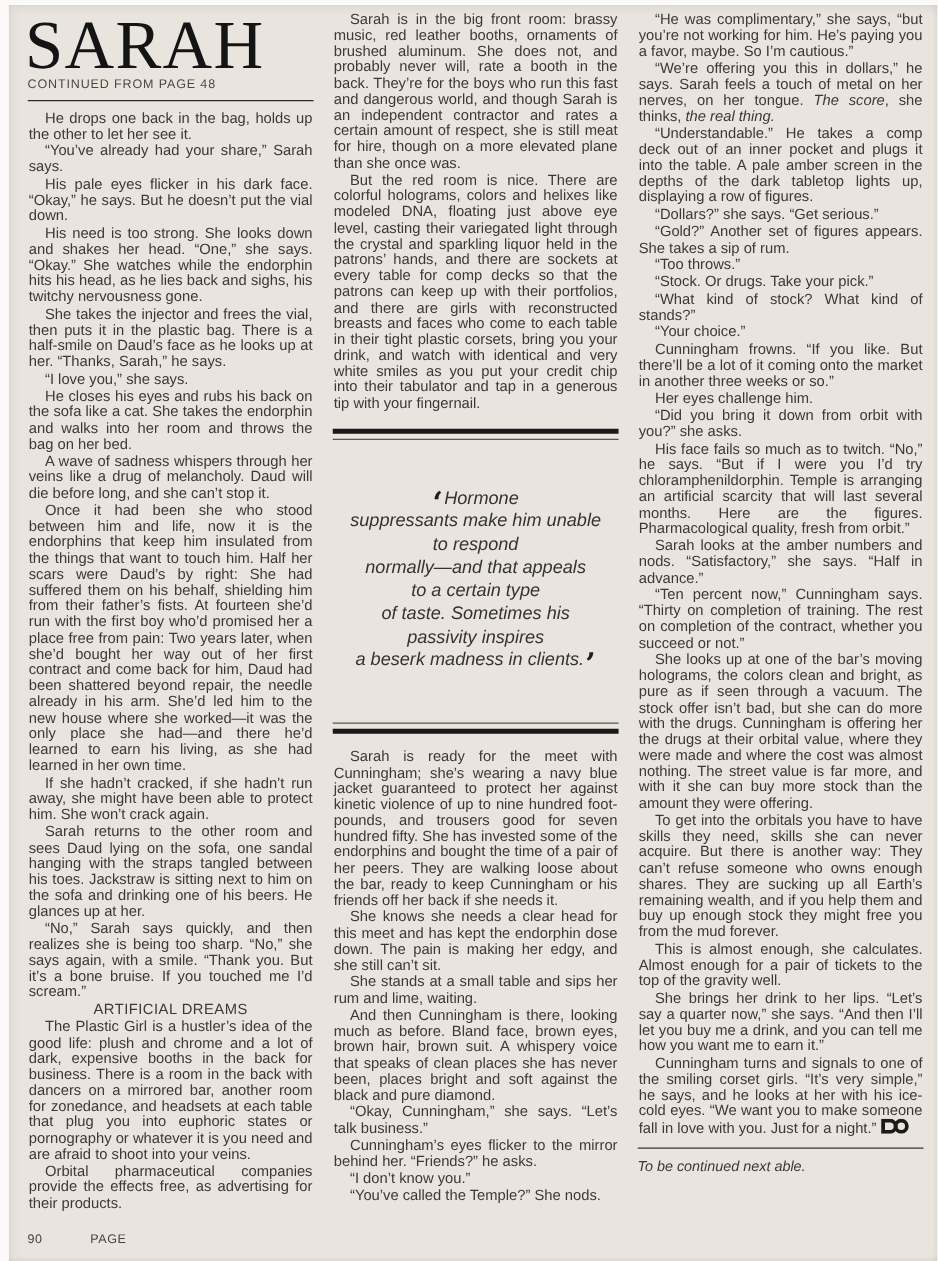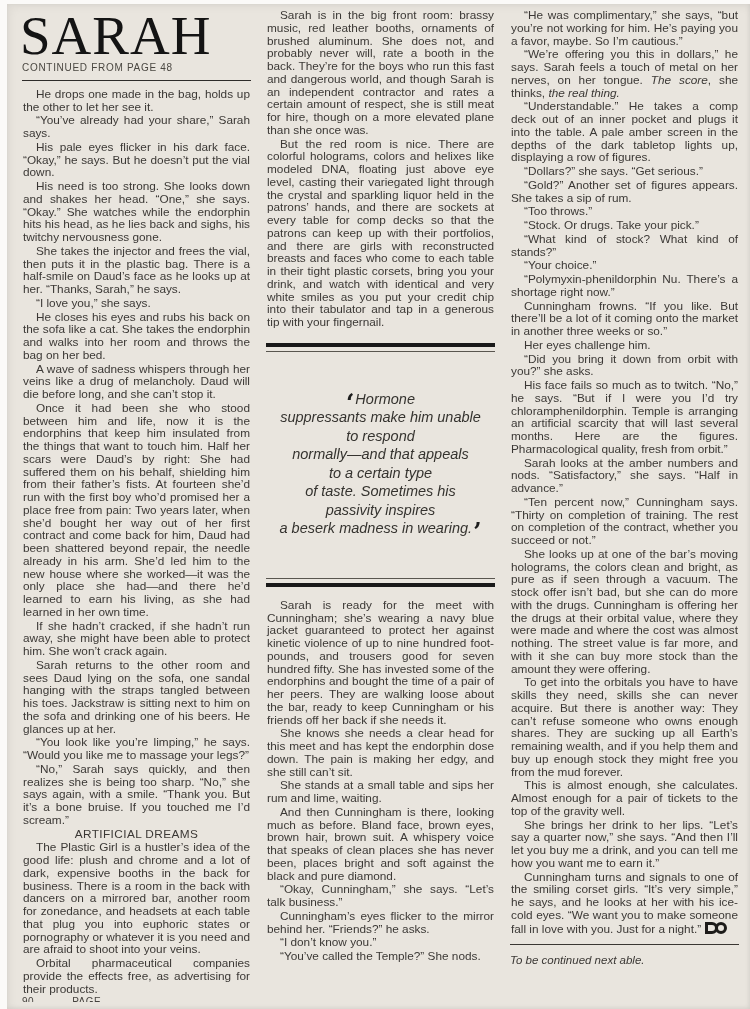--- a/index.html
+++ b/index.html
@@ -48,32 +48,31 @@
 <div class="page">
   <div class="paper"></div>
   <div class="cols">
 
     <div class="col">
       <div class="col-flow">
         <h1 class="story-title">SARAH</h1>
         <div class="kicker">CONTINUED FROM PAGE 48</div>
         <hr class="title-rule">
         <div>
-            <p class="para"><span>He drops one made in the bag, holds up the other to let her see it.</span></p>
+            <p class="para"><span>He drops one back in the bag, holds up the other to let her see it.</span></p>
             <p class="para"><span>“You’ve already had your share,” Sarah says.</span></p>
             <p class="para"><span>His pale eyes flicker in his dark face. “Okay,” he says. But he doesn’t put the vial down.</span></p>
             <p class="para"><span>His need is too strong. She looks down and shakes her head. “One,” she says. “Okay.” She watches while the endorphin hits his head, as he lies back and sighs, his twitchy nervousness gone.</span></p>
             <p class="para"><span>She takes the injector and frees the vial, then puts it in the plastic bag. There is a half-smile on Daud’s face as he looks up at her. “Thanks, Sarah,” he says.</span></p>
             <p class="para"><span>“I love you,” she says.</span></p>
             <p class="para"><span>He closes his eyes and rubs his back on the sofa like a cat. She takes the endorphin and walks into her room and throws the bag on her bed.</span></p>
             <p class="para"><span>A wave of sadness whispers through her veins like a drug of melancholy. Daud will die before long, and she can’t stop it.</span></p>
             <p class="para"><span>Once it had been she who stood between him and life, now it is the endorphins that keep him insulated from the things that want to touch him. Half her scars were Daud’s by right: She had suffered them on his behalf, shielding him from their father’s fists. At fourteen she’d run with the first boy who’d promised her a place free from pain: Two years later, when she’d bought her way out of her first contract and come back for him, Daud had been shattered beyond repair, the needle already in his arm. She’d led him to the new house where she worked—it was the only place she had—and there he’d learned to earn his living, as she had learned in her own time.</span></p>
             <p class="para"><span>If she hadn’t cracked, if she hadn’t run away, she might have been able to protect him. She won’t crack again.</span></p>
             <p class="para"><span>Sarah returns to the other room and sees Daud lying on the sofa, one sandal hanging with the straps tangled between his toes. Jackstraw is sitting next to him on the sofa and drinking one of his beers. He glances up at her.</span></p>
-            <p class="para"><span>“You look like you’re limping,” he says. “Would you like me to massage your legs?”</span></p>
             <p class="para"><span>“No,” Sarah says quickly, and then realizes she is being too sharp. “No,” she says again, with a smile. “Thank you. But it’s a bone bruise. If you touched me I’d scream.”</span></p>
             <p class="para heading"><span>ARTIFICIAL DREAMS</span></p>
             <p class="para"><span>The Plastic Girl is a hustler’s idea of the good life: plush and chrome and a lot of dark, expensive booths in the back for business. There is a room in the back with dancers on a mirrored bar, another room for zonedance, and headsets at each table that plug you into euphoric states or pornography or whatever it is you need and are afraid to shoot into your veins.</span></p>
             <p class="para"><span>Orbital pharmaceutical companies provide the effects free, as advertising for their products.</span></p>
           </div>
       </div>
       <div class="col1-footer">
         <span>90</span>
         <span>PAGE</span>
       </div>
@@ -89,21 +88,21 @@
           <div class="pq-bar"></div>
           <div class="pq-thin top"></div>
           <div class="pq-body">
               <div class="quote-line"><span class="qmark open">‘</span><span>Hormone</span></div>
               <div class="quote-line"><span>suppressants make him unable</span></div>
               <div class="quote-line"><span>to respond</span></div>
               <div class="quote-line"><span>normally—and that appeals</span></div>
               <div class="quote-line"><span>to a certain type</span></div>
               <div class="quote-line"><span>of taste. Sometimes his</span></div>
               <div class="quote-line"><span>passivity inspires</span></div>
-              <div class="quote-line"><span>a beserk madness in wearing.</span><span class="qmark close">’</span></div>
+              <div class="quote-line"><span>a beserk madness in clients.</span><span class="qmark close">’</span></div>
             </div>
           <div class="pq-thin bottom"></div>
           <div class="pq-bar"></div>
         </div>
         <div>
             <p class="para"><span>Sarah is ready for the meet with Cunningham; she’s wearing a navy blue jacket guaranteed to protect her against kinetic violence of up to nine hundred foot-pounds, and trousers good for seven hundred fifty. She has invested some of the endorphins and bought the time of a pair of her peers. They are walking loose about the bar, ready to keep Cunningham or his friends off her back if she needs it.</span></p>
             <p class="para"><span>She knows she needs a clear head for this meet and has kept the endorphin dose down. The pain is making her edgy, and she still can’t sit.</span></p>
             <p class="para"><span>She stands at a small table and sips her rum and lime, waiting.</span></p>
             <p class="para"><span>And then Cunningham is there, looking much as before. Bland face, brown eyes, brown hair, brown suit. A whispery voice that speaks of clean places she has never been, places bright and soft against the black and pure diamond.</span></p>
             <p class="para"><span>“Okay, Cunningham,” she says. “Let’s talk business.”</span></p>
@@ -119,21 +118,20 @@
         <div>
             <p class="para"><span>“He was complimentary,” she says, “but you’re not working for him. He’s paying you a favor, maybe. So I’m cautious.”</span></p>
             <p class="para"><span>“We’re offering you this in dollars,” he says. Sarah feels a touch of metal on her nerves, on her tongue. </span><span class="it">The score</span><span>, she thinks, </span><span class="it">the real thing.</span></p>
             <p class="para"><span>“Understandable.” He takes a comp deck out of an inner pocket and plugs it into the table. A pale amber screen in the depths of the dark tabletop lights up, displaying a row of figures.</span></p>
             <p class="para"><span>“Dollars?” she says. “Get serious.”</span></p>
             <p class="para"><span>“Gold?” Another set of figures appears. She takes a sip of rum.</span></p>
             <p class="para"><span>“Too throws.”</span></p>
             <p class="para"><span>“Stock. Or drugs. Take your pick.”</span></p>
             <p class="para"><span>“What kind of stock? What kind of stands?”</span></p>
             <p class="para"><span>“Your choice.”</span></p>
-            <p class="para"><span>“Polymyxin-phenildorphin Nu. There’s a shortage right now.”</span></p>
             <p class="para"><span>Cunningham frowns. “If you like. But there’ll be a lot of it coming onto the market in another three weeks or so.”</span></p>
             <p class="para"><span>Her eyes challenge him.</span></p>
             <p class="para"><span>“Did you bring it down from orbit with you?” she asks.</span></p>
             <p class="para"><span>His face fails so much as to twitch. “No,” he says. “But if I were you I’d try chloramphenildorphin. Temple is arranging an artificial scarcity that will last several months. Here are the figures. Pharmacological quality, fresh from orbit.”</span></p>
             <p class="para"><span>Sarah looks at the amber numbers and nods. “Satisfactory,” she says. “Half in advance.”</span></p>
             <p class="para"><span>“Ten percent now,” Cunningham says. “Thirty on completion of training. The rest on completion of the contract, whether you succeed or not.”</span></p>
             <p class="para"><span>She looks up at one of the bar’s moving holograms, the colors clean and bright, as pure as if seen through a vacuum. The stock offer isn’t bad, but she can do more with the drugs. Cunningham is offering her the drugs at their orbital value, where they were made and where the cost was almost nothing. The street value is far more, and with it she can buy more stock than the amount they were offering.</span></p>
             <p class="para"><span>To get into the orbitals you have to have skills they need, skills she can never acquire. But there is another way: They can’t refuse someone who owns enough shares. They are sucking up all Earth’s remaining wealth, and if you help them and buy up enough stock they might free you from the mud forever.</span></p>
             <p class="para"><span>This is almost enough, she calculates. Almost enough for a pair of tickets to the top of the gravity well.</span></p>
             <p class="para"><span>She brings her drink to her lips. “Let’s say a quarter now,” she says. “And then I’ll let you buy me a drink, and you can tell me how you want me to earn it.”</span></p>

